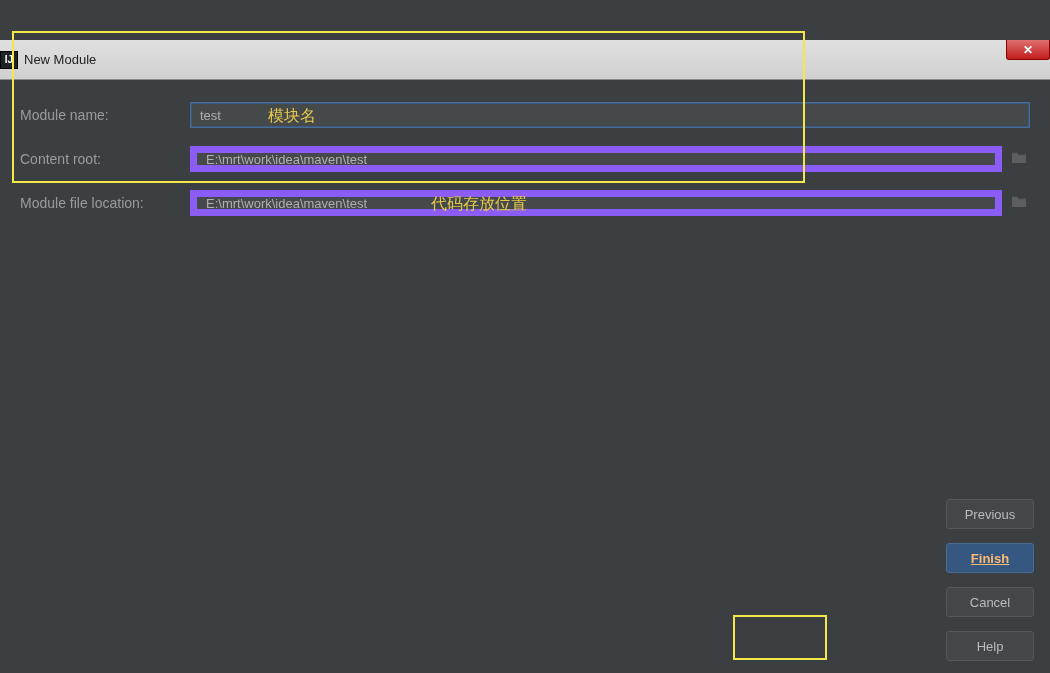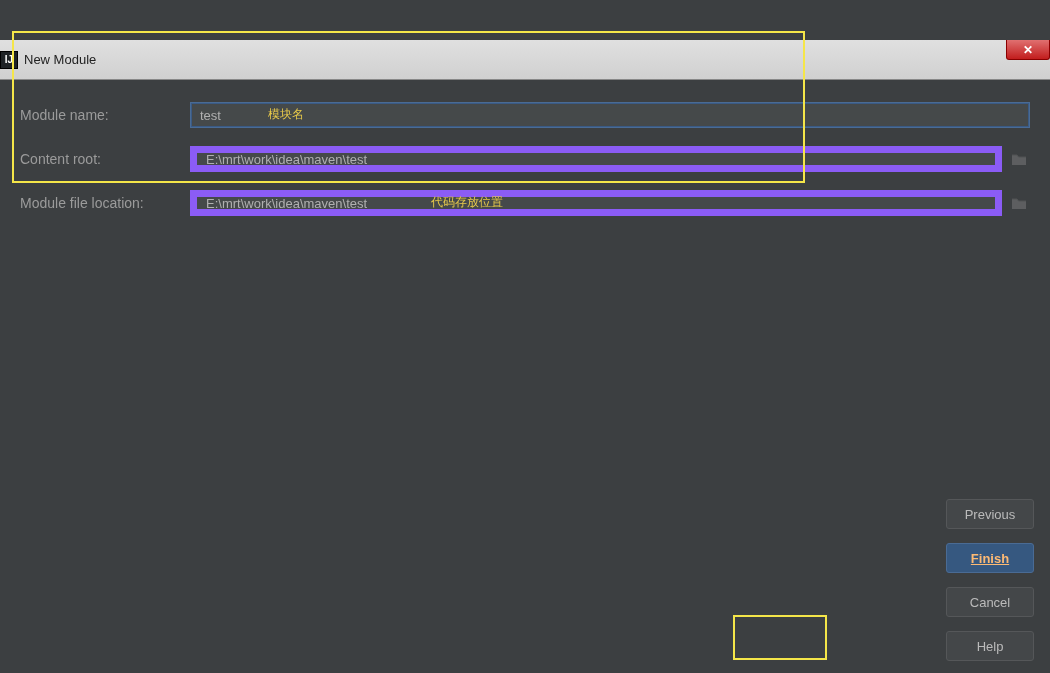--- a/index.html
+++ b/index.html
@@ -72,21 +72,20 @@
     }
     .form-label {
       width: 170px;
       color: #9b9b9b;
       font-size: 14px;
       flex-shrink: 0;
     }
     .input-wrap {
       flex: 1;
       display: flex;
-      align-items: center;
       gap: 6px;
       position: relative;
     }
     .text-input {
       flex: 1;
       height: 26px;
       background: #45494a;
       border: 7px solid #8b5cf6;
       color: #b0b0b0;
       padding: 0 9px;
@@ -94,21 +93,21 @@
       font-family: inherit;
       outline: none;
     }
     .text-input.focused {
       border: 1px solid #4a6b94;
       box-shadow: 0 0 0 1px #3a5a84 inset;
     }
     .overlay-label {
       position: absolute;
       color: #e6c84a;
-      font-size: 12px;
+      font-size: 16px;
       pointer-events: none;
       z-index: 5;
     }
     .folder-icon {
       width: 22px;
       height: 22px;
       display: flex;
       align-items: center;
       justify-content: center;
       opacity: 0.35;

